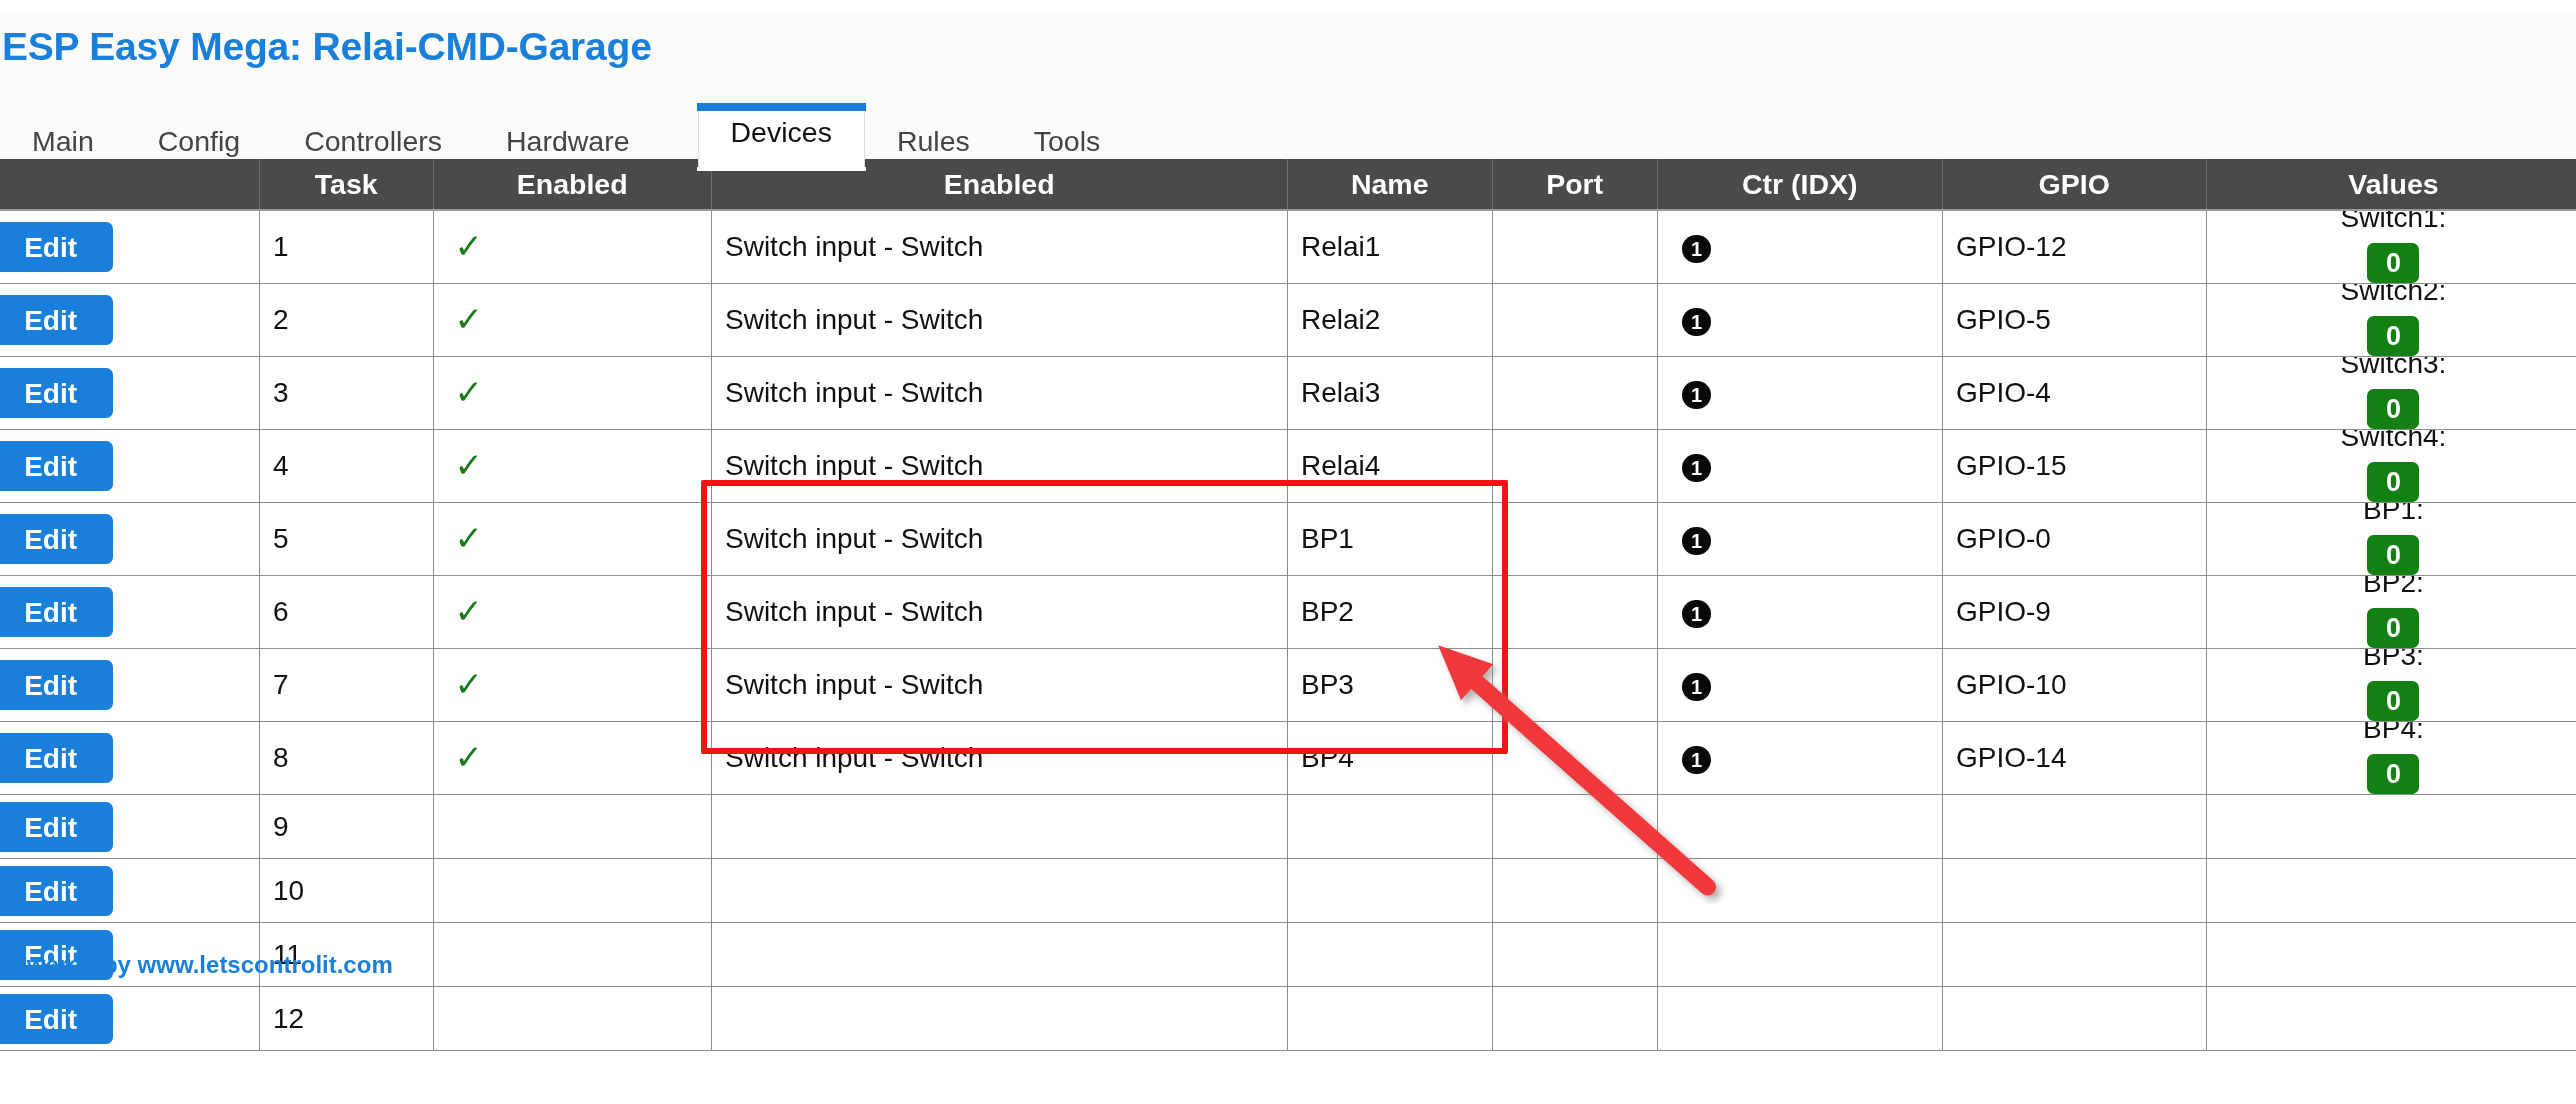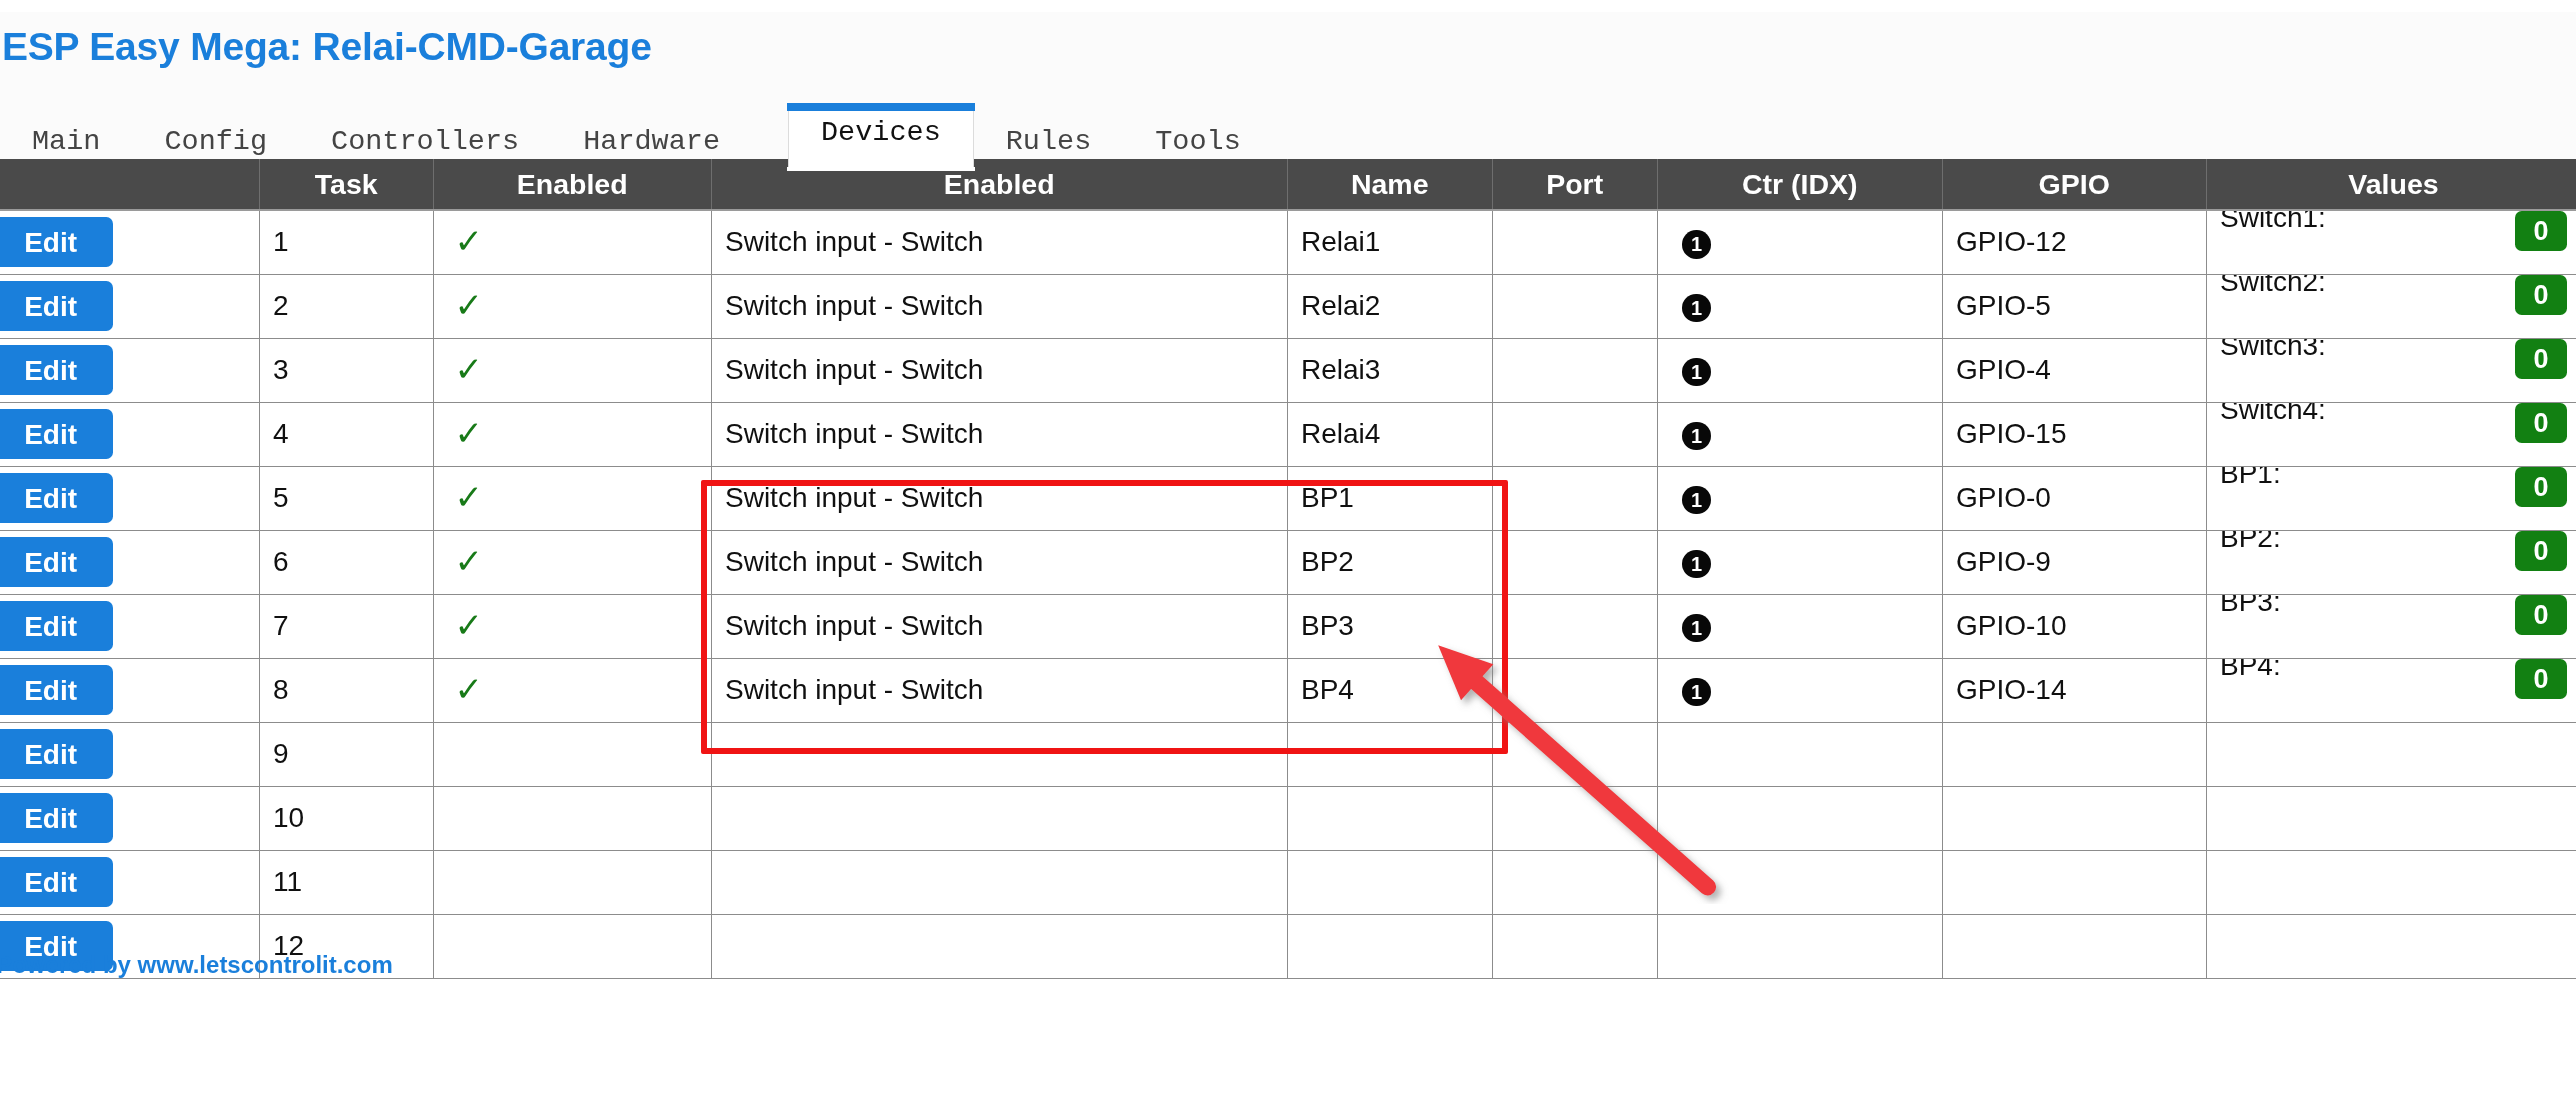--- a/index.html
+++ b/index.html
@@ -39,21 +39,20 @@
   }
 
   
   .tabbar {
     position: absolute;
     left: 0; top: 91px;
     height: 66px;
     width: 2576px;
     display: flex;
     align-items: flex-end;
-    font-family: Liberation Mono, monospace;
   }
   .tab {
     position: relative;
     height: 55px;
     padding: 0 32px;
     display: flex;
     align-items: center;
     justify-content: center;
     font-size: 28.5px;
     color: #444444;
@@ -179,24 +178,25 @@
     font-weight: bold;
     margin-left: 11.4px;
   }
 
   .values-cell {
     position: relative;
     padding: 0 13.3px 0 13.3px !important;
   }
   .values-inner {
     display: flex;
-    align-items: flex-start;
+    align-items: center;
     justify-content: space-between;
     height: 100%;
     width: 100%;
+    flex-direction: column;
   }
   .value-label {
     font-size: 28px;
     color: #101010;
     position: relative;
     top: -8.6px;
   }
   .value-badge {
     display: inline-block;
     min-width: 52px;

